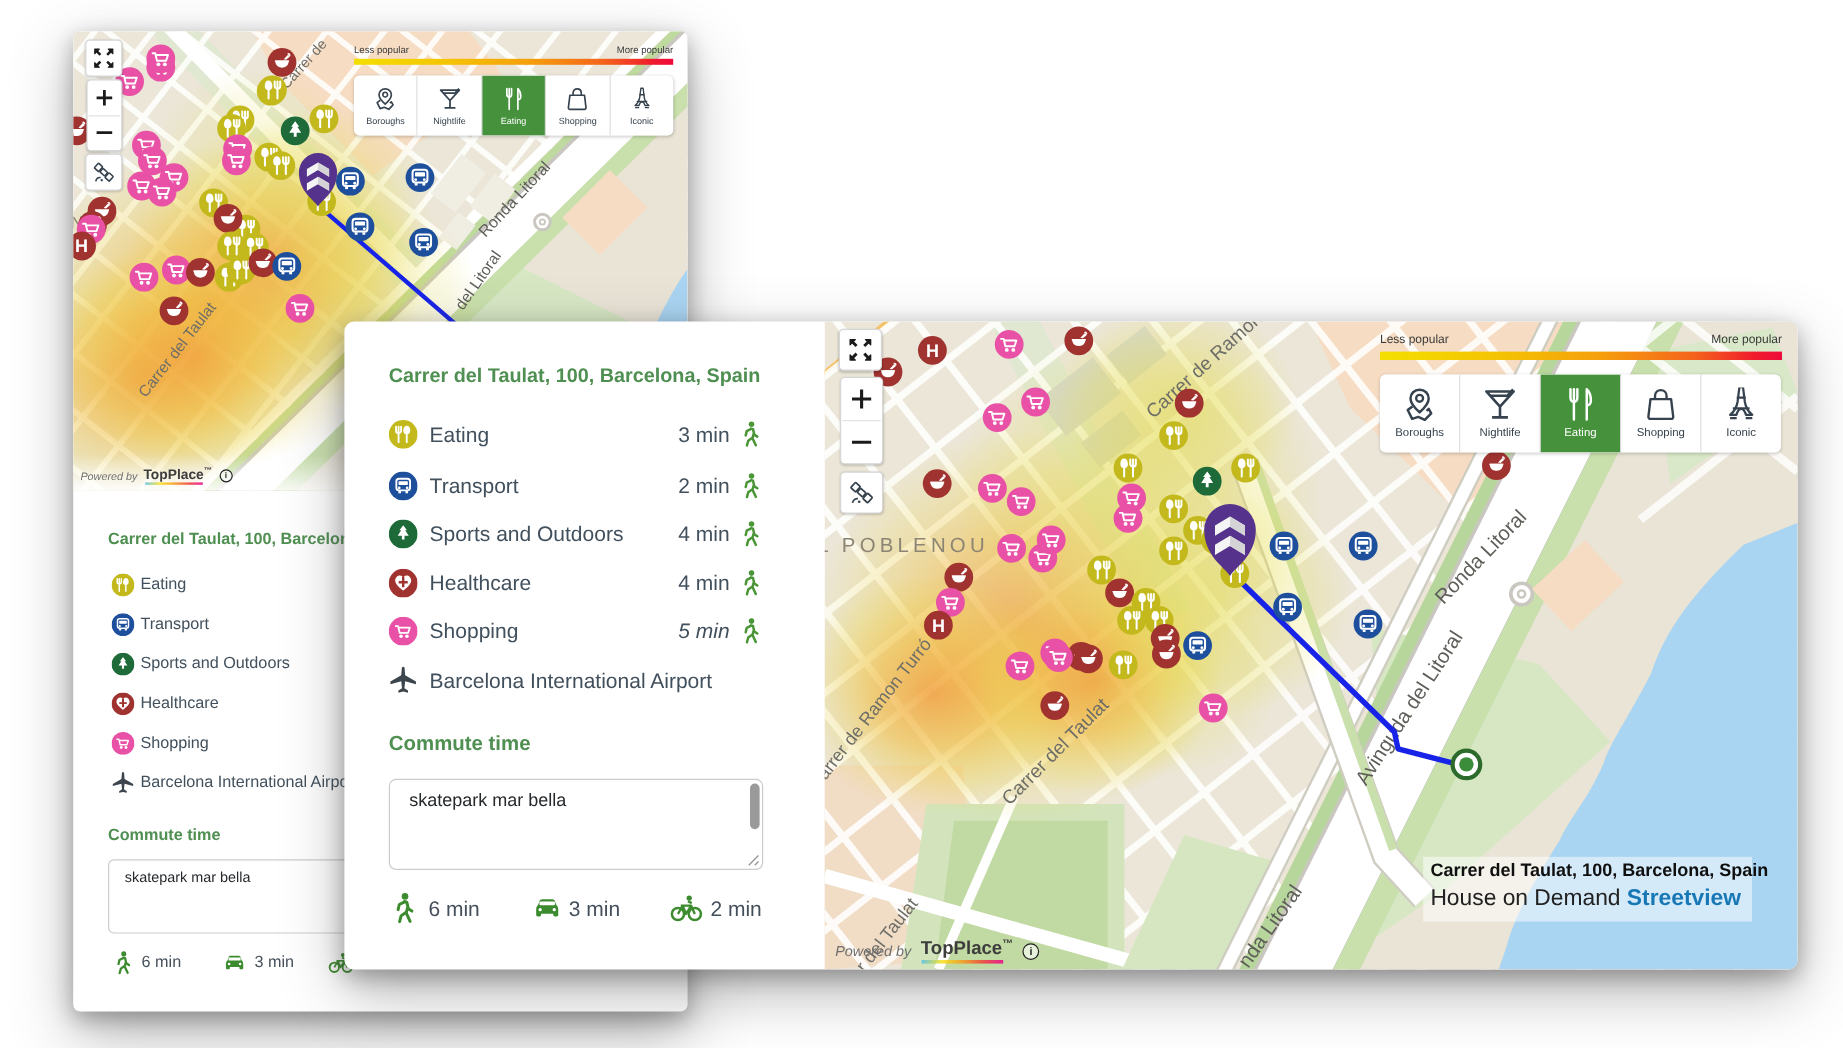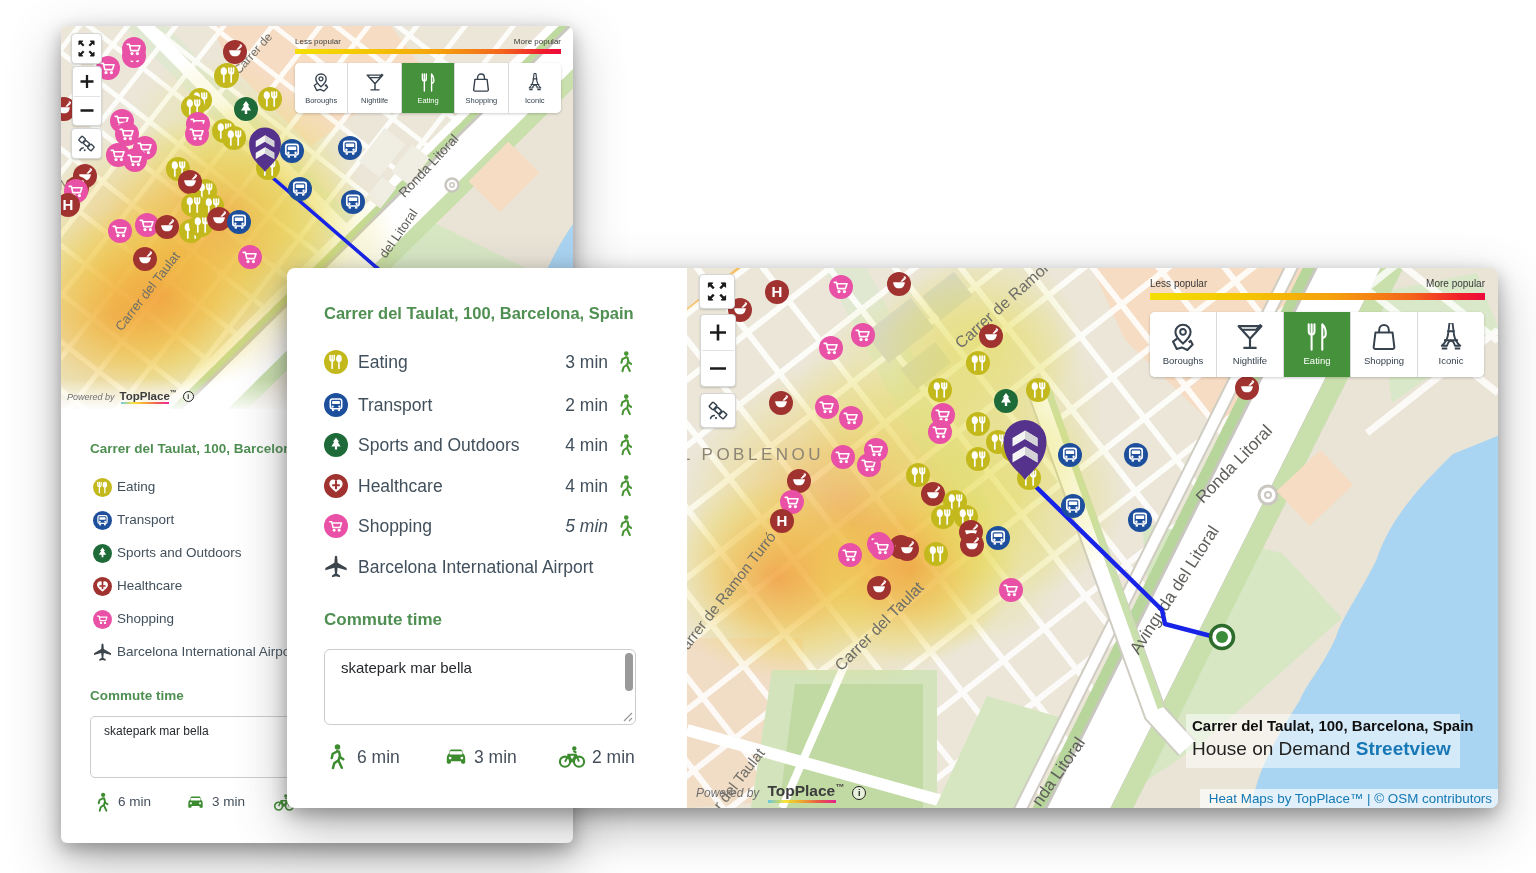--- a/index.html
+++ b/index.html
@@ -815,21 +815,20 @@
           </svg>
           <span class="lbl">Iconic</span>
         </div>
     </div>
     
     <div style="position:absolute;left:499px;top:446px;width:274px;height:54px;background:rgba(255,255,255,0.5);padding:3px 6px;box-sizing:border-box;">
       <div style="font-size:15px;font-weight:bold;color:#101010;white-space:nowrap;">Carrer del Taulat, 100, Barcelona, Spain</div>
       <div style="font-size:19px;color:#222;margin-top:4px;">House on Demand <span style="color:#1878b6;font-weight:bold;">Streetview</span></div>
     </div>
     
-    <div style="position:absolute;right:0;bottom:0;height:19px;background:rgba(255,255,255,0.65);color:#1579b4;font-size:13.4px;line-height:19px;padding:0 6px 0 9px;">Heat Maps by TopPlace™ | © OSM contributors</div>
     
     <div class="powered" style="left:9px;bottom:8px;">
       <span class="pb-it" style="font-size:12px;">Powered by</span>
       <span class="pb-tp" style="font-size:15.5px;margin-left:8px;">TopPlace<span style="font-size:9px;vertical-align:super">™</span><span class="rb"></span></span>
       <span class="pb-info" style="width:12px;height:12px;font-size:9px;margin-left:8px;margin-top:-4px;">i</span>
     </div>
   </div>
 </div>
 
 </body></html>

